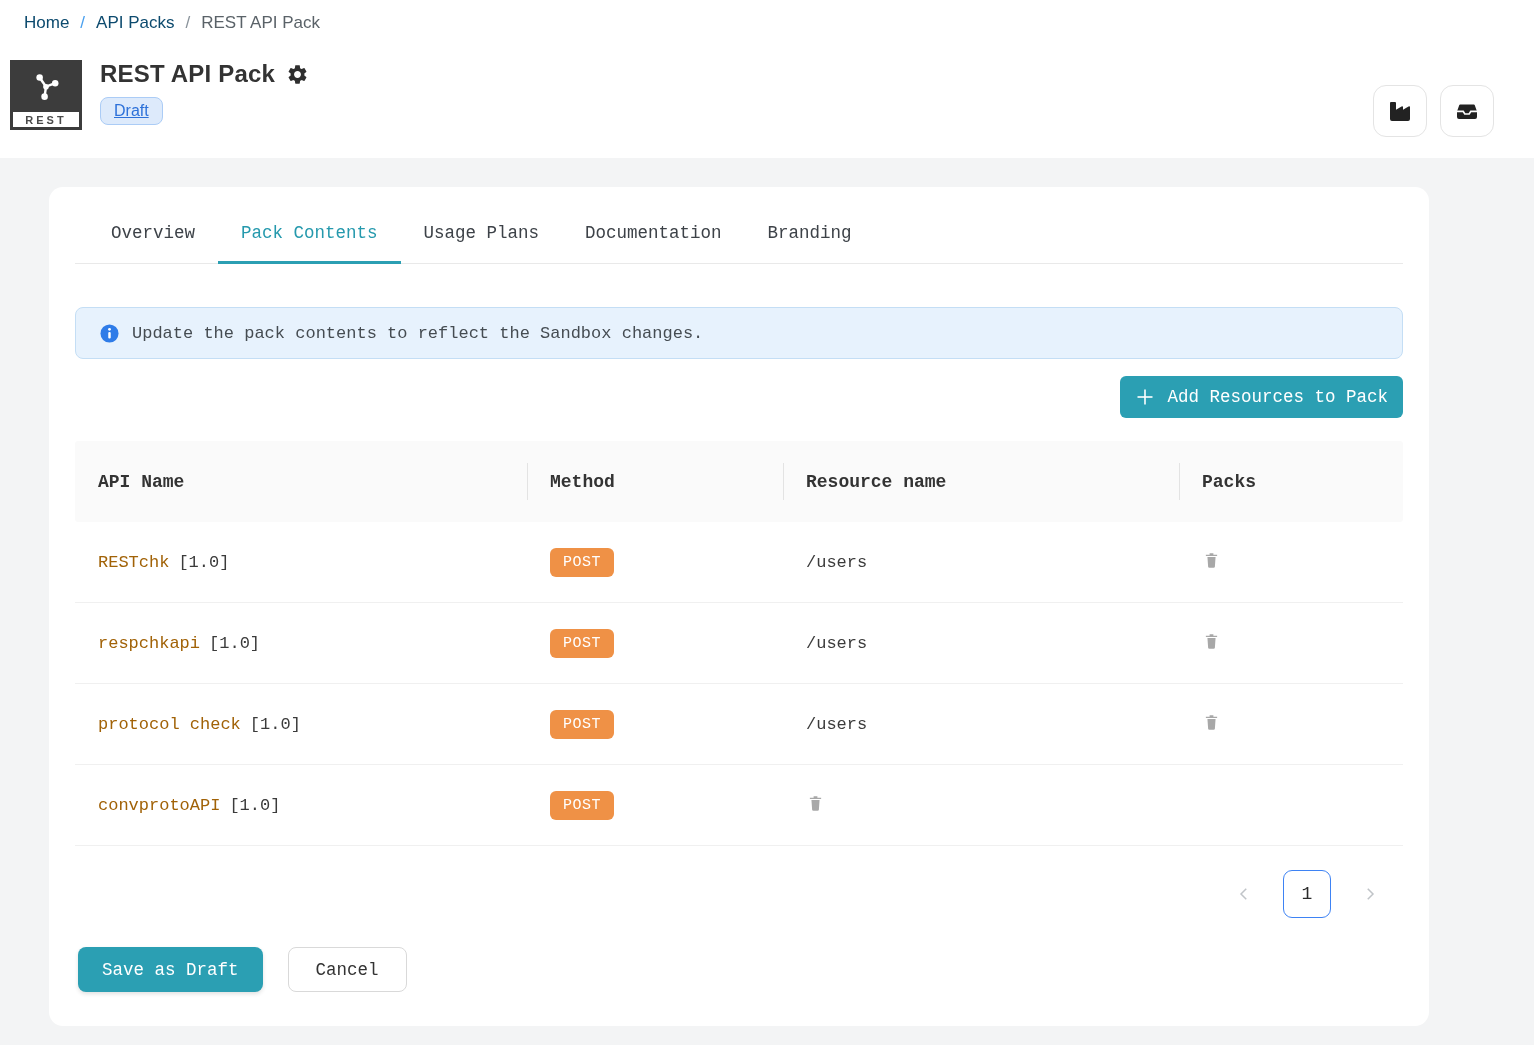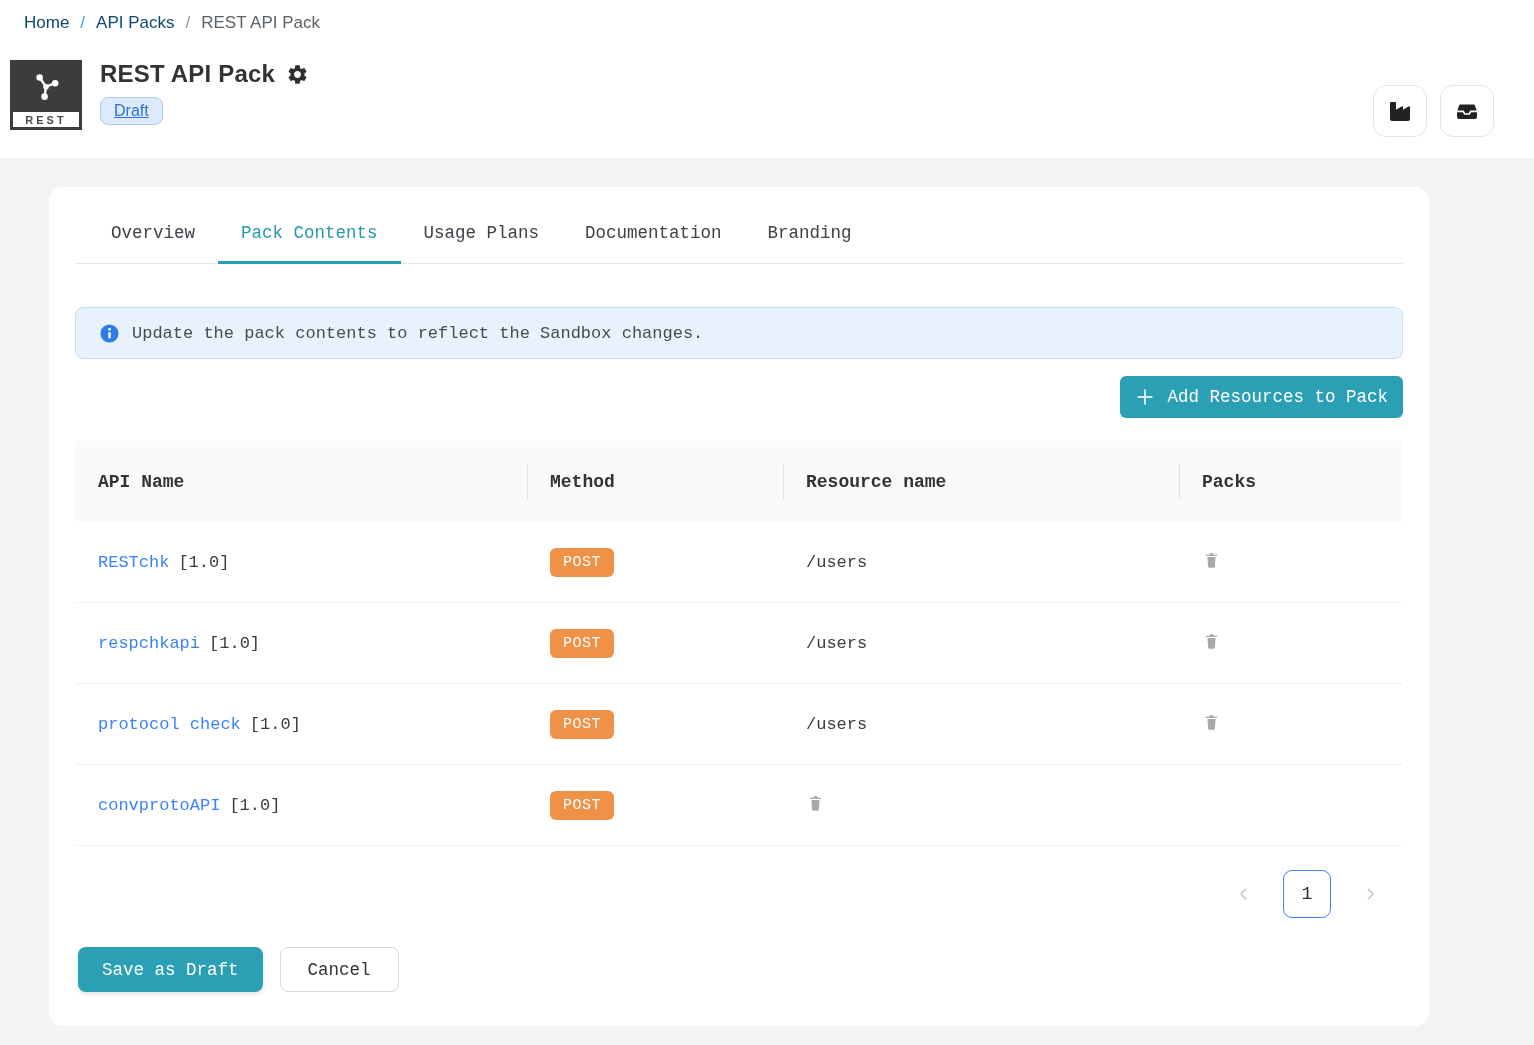--- a/index.html
+++ b/index.html
@@ -58,35 +58,35 @@
   .resource-table { margin-top:23px; width:1328px; font-size:17px; }
   .t-header { display:flex; background:#fafafa; height:81px; align-items:center; border-radius:3px; }
   .t-header .hcell { font-size:18px; font-weight:700; color:#333; padding-left:23px; position:relative; height:100%; display:flex; align-items:center; }
   .t-header .hcell + .hcell::before { content:""; position:absolute; left:0; top:22px; bottom:22px; width:1px; background:#e3e3e3; }
   .col-api { width:452px; }
   .col-method { width:256px; }
   .col-resource { width:396px; }
   .col-delete { width:224px; }
   .t-row { display:flex; height:81px; align-items:center; border-bottom:1px solid #f0f0f0; }
   .t-row .cell { padding-left:23px; display:flex; align-items:center; }
-  .api-name { color:#3b82f6; }
+  .api-name { color:#a16207; }
   .api-version { color:#3b3b3b; margin-left:9px; }
   .method-badge { background:#ef9146; color:#fff; font-size:15px; letter-spacing:.5px; padding:7px 13px; border-radius:6px; line-height:1; }
   .resource-name { color:#3b3b3b; }
   .trash-btn { background:none; border:none; cursor:pointer; padding:2px; }
   .trash-btn svg { width:15px; height:17px; fill:#a8a8a8; }
 
   
   .pagination { margin-top:24px; display:flex; justify-content:flex-end; align-items:center; gap:30px; padding-right:24px; }
   .page-chevron { background:none; border:none; cursor:pointer; display:flex; align-items:center; }
   .page-chevron svg { width:18px; height:18px; stroke:#c0c4c8; stroke-width:2; fill:none; }
   .page-number { width:48px; height:48px; border:1px solid #3e83f4; border-radius:9px; background:#fff; color:#2b2b2b; font-size:18px; font-family:inherit; display:flex; align-items:center; justify-content:center; cursor:pointer; }
 
   
-  .footer-actions { margin-top:29px; display:flex; gap:17px; padding-left:3px; }
+  .footer-actions { margin-top:29px; display:flex; gap:25px; padding-left:3px; }
   .btn-save { height:45px; background:#2b9fb3; color:#fff; border:none; border-radius:8px; font-size:17.5px; font-family:inherit; padding:0 24px; cursor:pointer; box-shadow:0 2px 4px rgba(0,0,0,.12); }
   .btn-cancel { height:45px; background:#fff; color:#333; border:1px solid #d9d9d9; border-radius:8px; font-size:17.5px; font-family:inherit; padding:0 27px; cursor:pointer; }
 </style>
 </head>
 <body>
 
 <div class="top-header">
 
   <nav class="breadcrumb">
     <a class="crumb-link">Home</a>

